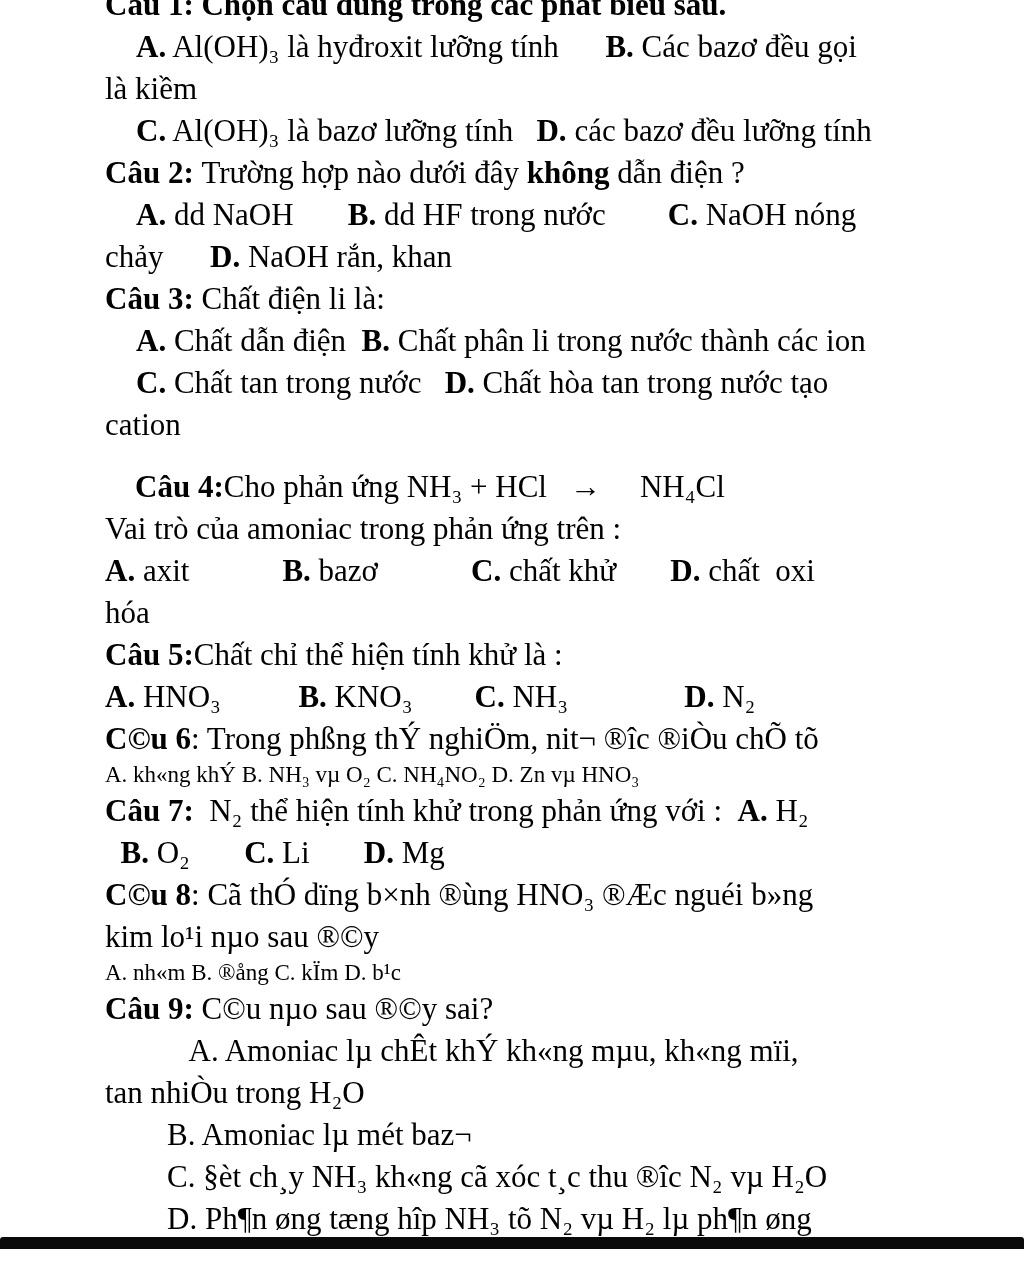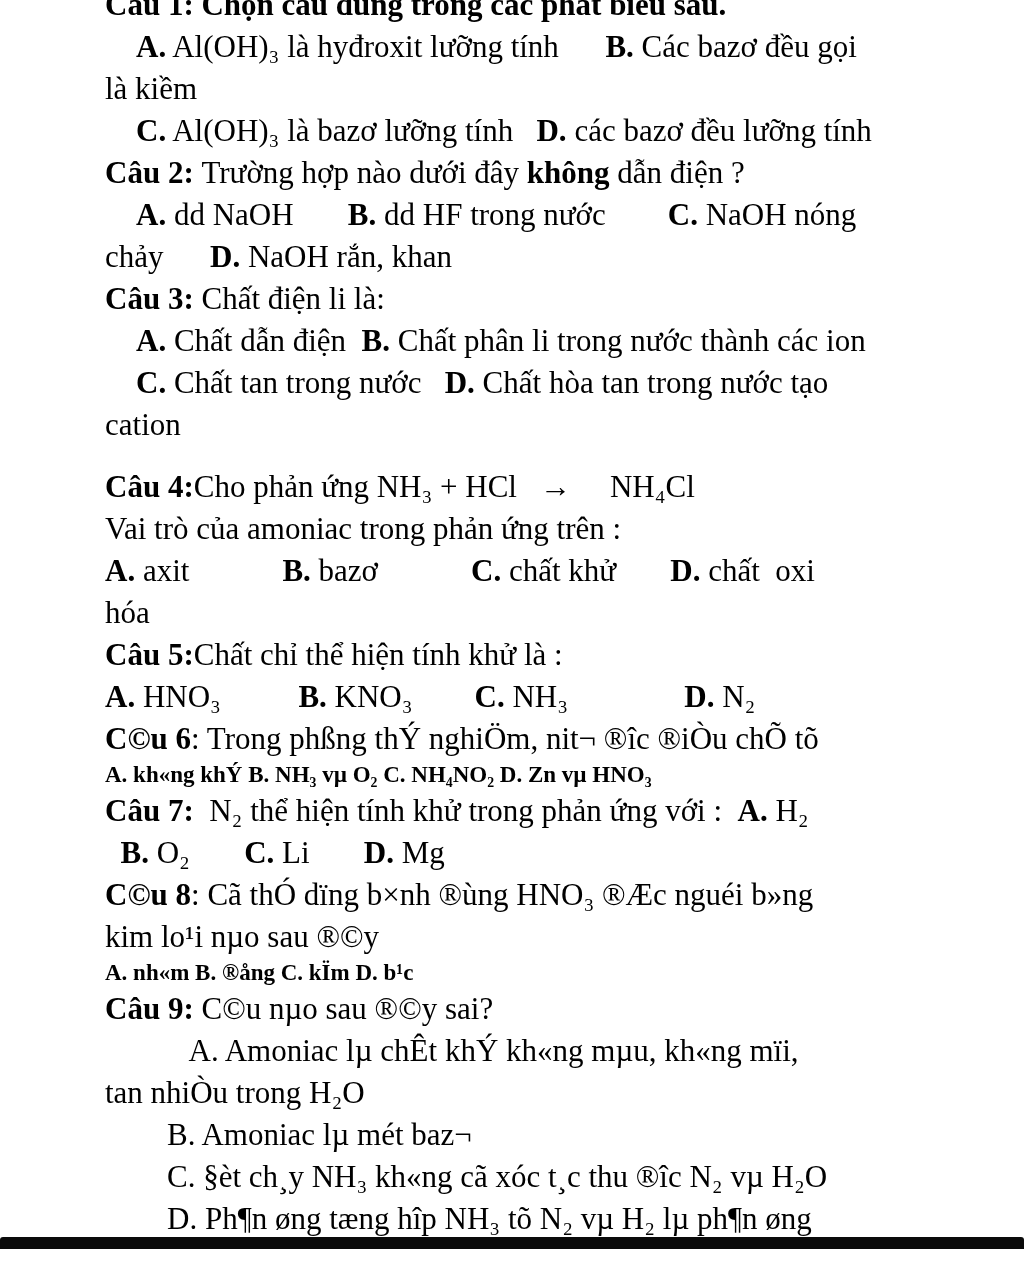--- a/index.html
+++ b/index.html
@@ -14,22 +14,22 @@
     font-size:31px;
     overflow:hidden;
   }
   .doc {
     padding-left:105px;
     padding-right:90px;
     margin-top:-16px;
     white-space:pre;
   }
   .line { line-height:42px; white-space:pre; }
-  .line.small { font-size:23px; line-height:30px;font-weight:bold; }
-  .line.gap { margin-top:20px; }
+  .line.small { font-size:23px; line-height:30px; }
+  .line.gap { margin-top:20px;margin-left:30px; }
   .b { font-weight:bold; }
   .i { }
   .bottom-bar {
     position:absolute;
     left:0; bottom:0;
     width:1024px; height:12px;
     background:#0a0a0a;
     border-radius:3px 3px 0 0;
   }
 </style>

